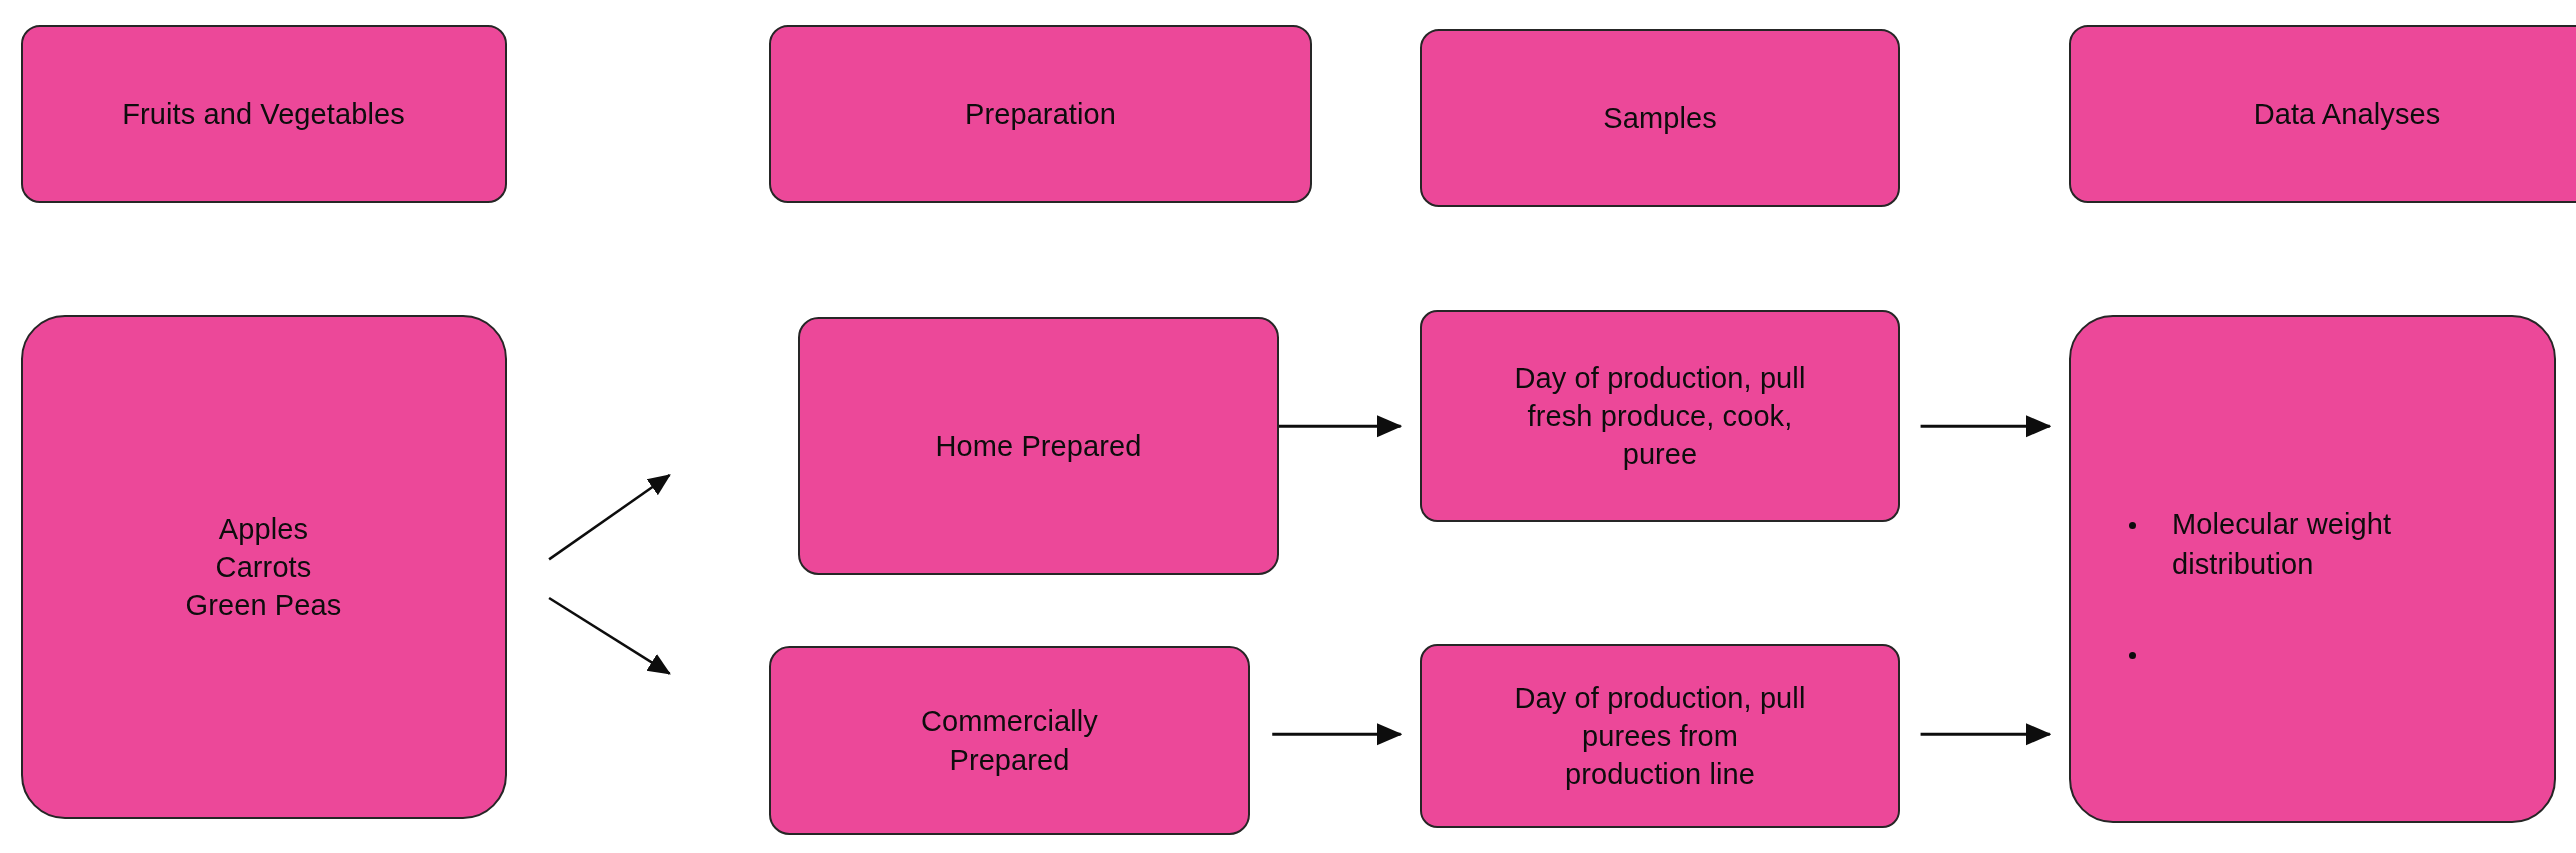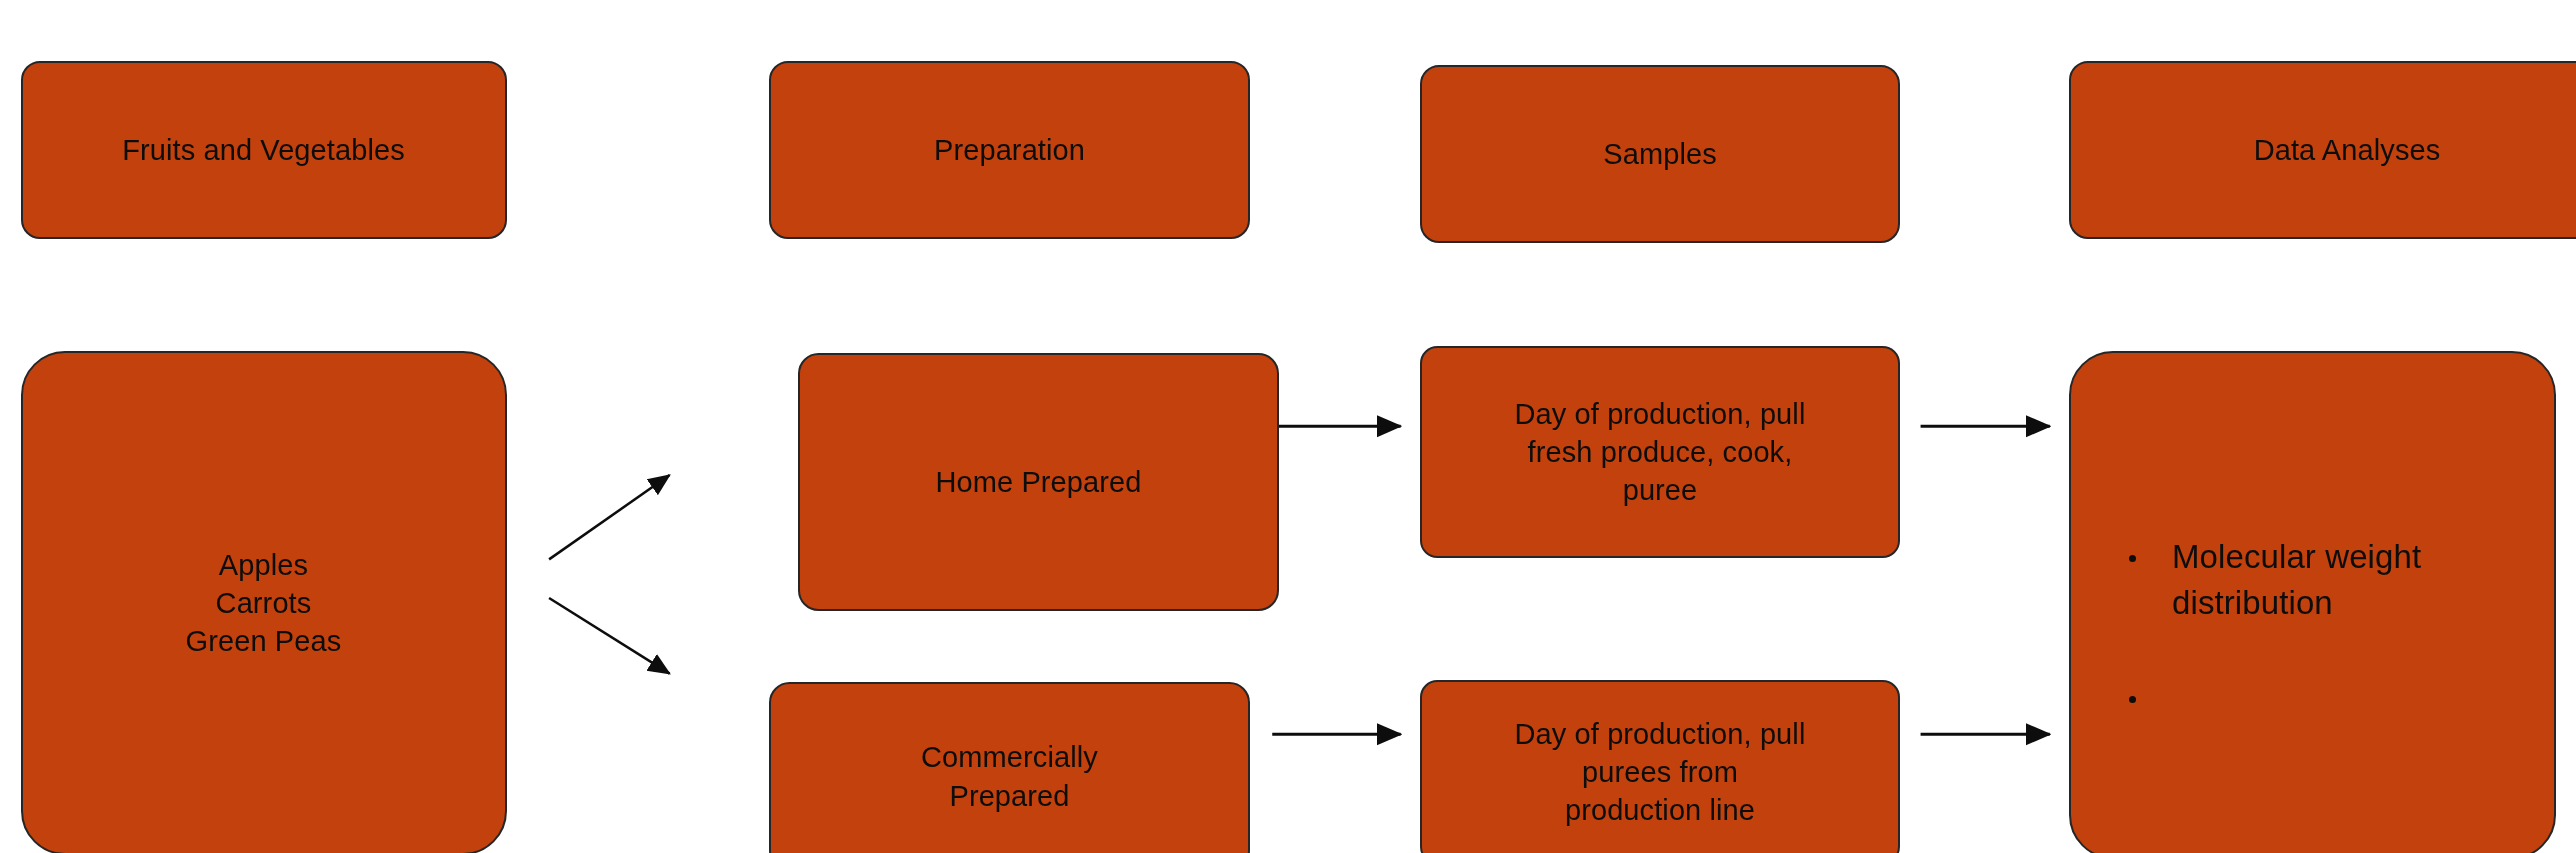--- a/index.html
+++ b/index.html
@@ -22,37 +22,36 @@
     top: 0;
     width: 2576px;
     height: 854px;
   }
 
   .node {
     position: absolute;
     box-sizing: border-box;
     border: 2.4px solid #262626;
     border-radius: 20.5px;
-    background: #c2410c;
+    background: #ec4899;
     display: flex;
     align-items: center;
     justify-content: center;
     text-align: center;
     font-size: 29px;
     line-height: 1.32;
     color: #0d0d0d;
     letter-spacing: 0.1px;
-    margin-top: 36px;
   }
 
   .node-header { border-radius: 19px; }
 
   
   #node-header-produce   { left: 20.5px;   top: 25px;  width: 486px; height: 178px; }
-  #node-header-prep      { left: 769px;  top: 25px;  width: 481px; height: 178px; }
+  #node-header-prep      { left: 769px;  top: 25px;  width: 543px; height: 178px; }
   #node-header-samples   { left: 1420px; top: 29px;  width: 480px; height: 178px; }
   #node-header-analyses  { left: 2069px; top: 25px;  width: 556px; height: 178px; }
 
   
   #node-produce-list {
     left: 20.5px; top: 315px; width: 486px; height: 504px;
     border-radius: 44px;
   }
   #node-home-prepared      { left: 798px;  top: 317px; width: 481px; height: 258px; }
   #node-commercial-prepared{ left: 769px;  top: 646px; width: 481px; height: 189px; }
@@ -81,21 +80,21 @@
 
   .bullet-list {
     list-style: none;
     margin: 0;
     padding: 0;
     width: 100%;
   }
   .bullet-item {
     position: relative;
     padding-left: 49px;
-    font-size: 33px;
+    font-size: 29px;
     line-height: 1.38;
     margin-bottom: 50px;
     text-align: left;
   }
   .bullet-item:last-child { margin-bottom: 0; }
   .bullet-dot {
     position: absolute;
     left: 6.3px;
     top: 0.62em;
     width: 7px;

